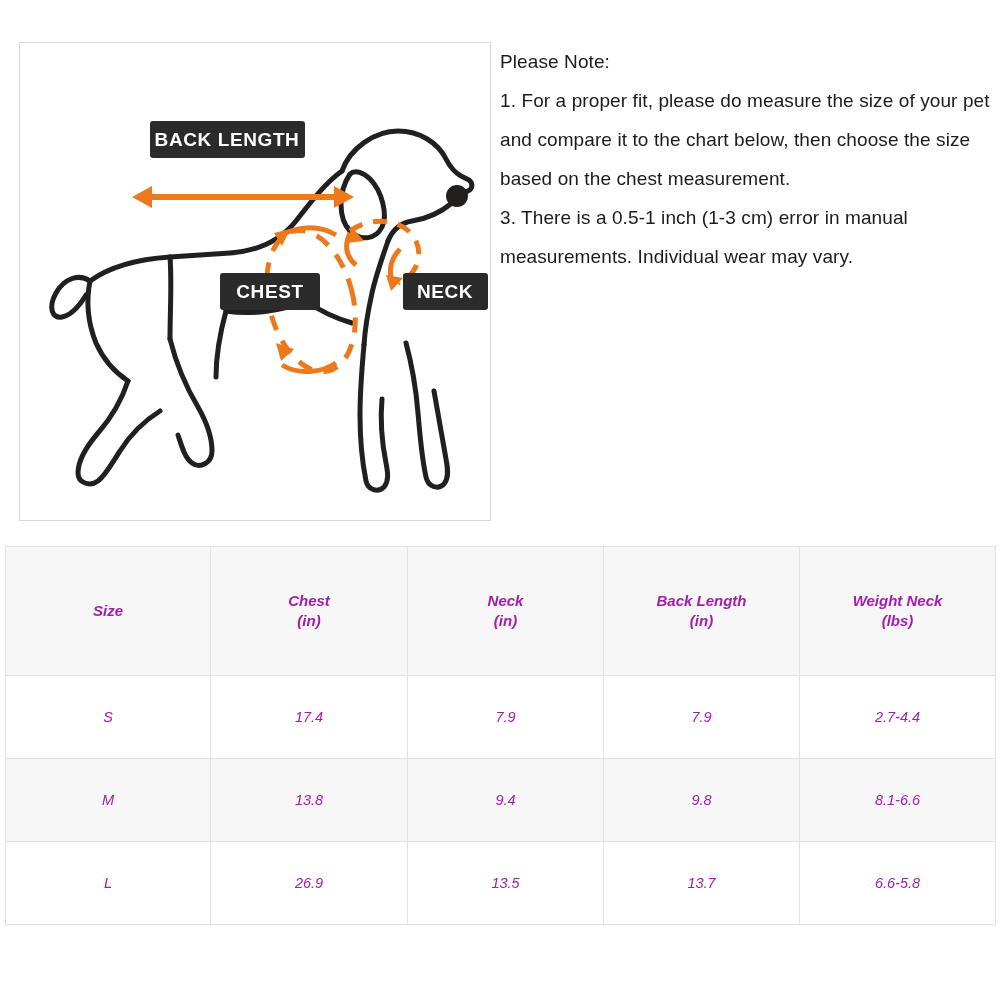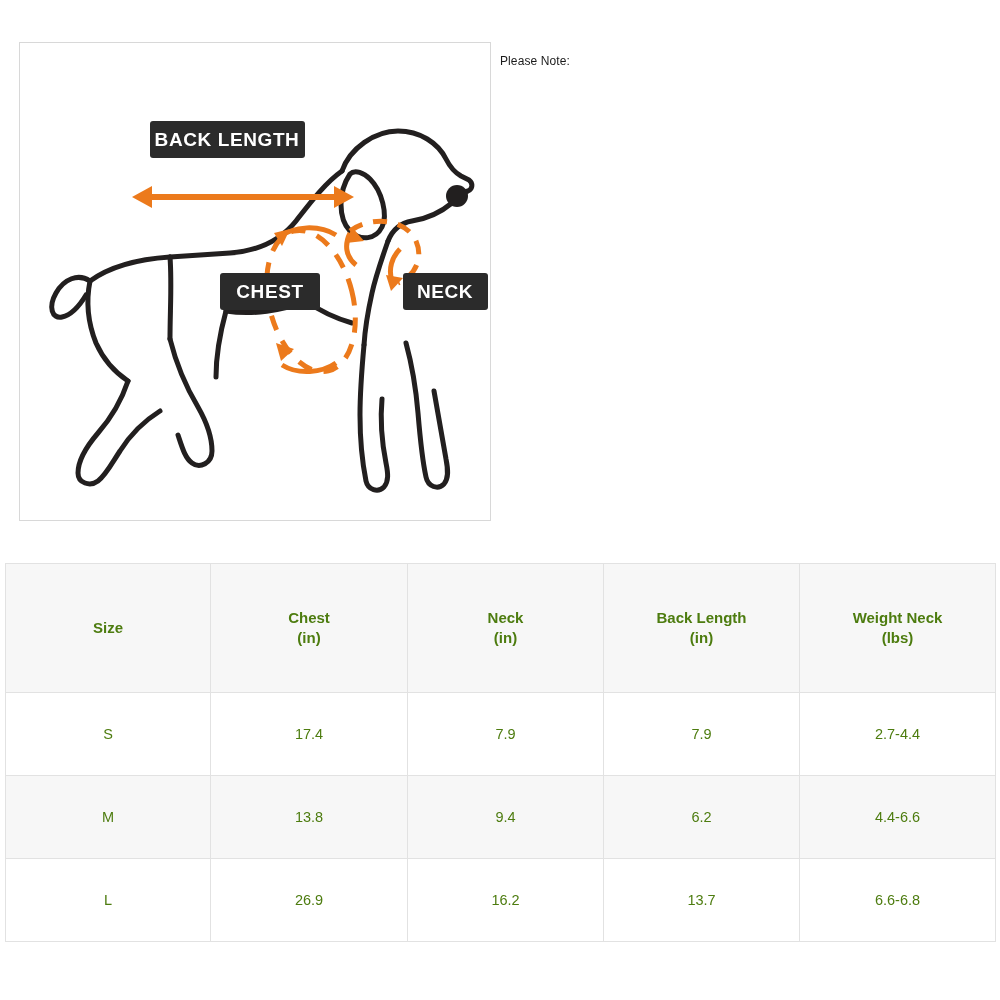--- a/index.html
+++ b/index.html
@@ -42,43 +42,44 @@
   }
   .diagram-box svg {
     display: block;
   }
 
   .notes {
     position: absolute;
     left: 500px;
     top: 42px;
     width: 497px;
-    font-size: 12px;
+    font-size: 19px;
     line-height: 39px;
     color: #1b1b1b;
     letter-spacing: 0.1px;
   }
   .notes p {
     margin: 0;
     white-space: nowrap;
   }
   .notes p.wrap {
     white-space: normal;
   }
 
   
   .size-table {
     position: absolute;
     left: 5px;
-    top: 563px;
+    top: 546px;
     width: 990px;
     border-collapse: collapse;
     table-layout: fixed;
     font-size: 14.5px;
-    color: #4d7c0f;
+    color: #a21caf;
+    font-style: italic;
   }
   .size-table col.c0 { width: 205px; }
   .size-table col.c1 { width: 197px; }
   .size-table col.c2 { width: 196px; }
   .size-table col.c3 { width: 196px; }
   .size-table col.c4 { width: 196px; }
 
   .size-table th,
   .size-table td {
     border: 1px solid #e2e2e2;
@@ -196,20 +197,22 @@
         </g>
         <g>
           <rect x="383" y="230" width="85" height="37" rx="3" fill="#2b2b2b"></rect>
           <text id="lbl-neck" x="425" y="255" text-anchor="middle" fill="#ffffff" font-family="Liberation Sans, sans-serif" font-size="19" font-weight="bold" letter-spacing="0.6">NECK</text>
         </g>
       </svg>
     </div>
 
     <div class="notes">
       <p>Please Note:</p>
+      <p class="wrap">1. For a proper fit, please do measure the size of your pet and compare it to the chart below, then choose the size based on the chest measurement.</p>
+      <p class="wrap">3. There is a 0.5-1 inch (1-3 cm) error in manual measurements. Individual wear may vary.</p>
     </div>
   </div>
 
   <table class="size-table">
     <colgroup>
       <col class="c0">
         <col class="c1">
         <col class="c2">
         <col class="c3">
         <col class="c4">
@@ -242,26 +245,26 @@
         <td>S</td>
         <td>17.4</td>
         <td>7.9</td>
         <td>7.9</td>
         <td>2.7-4.4</td>
       </tr>
       <tr>
         <td>M</td>
         <td>13.8</td>
         <td>9.4</td>
-        <td>6.2</td>
-        <td>4.4-6.6</td>
+        <td>9.8</td>
+        <td>8.1-6.6</td>
       </tr>
       <tr>
         <td>L</td>
         <td>26.9</td>
-        <td>16.2</td>
+        <td>13.5</td>
         <td>13.7</td>
-        <td>6.6-6.8</td>
+        <td>6.6-5.8</td>
       </tr>
     </tbody>
   </table>
 
 </div>
 
 </body></html>

